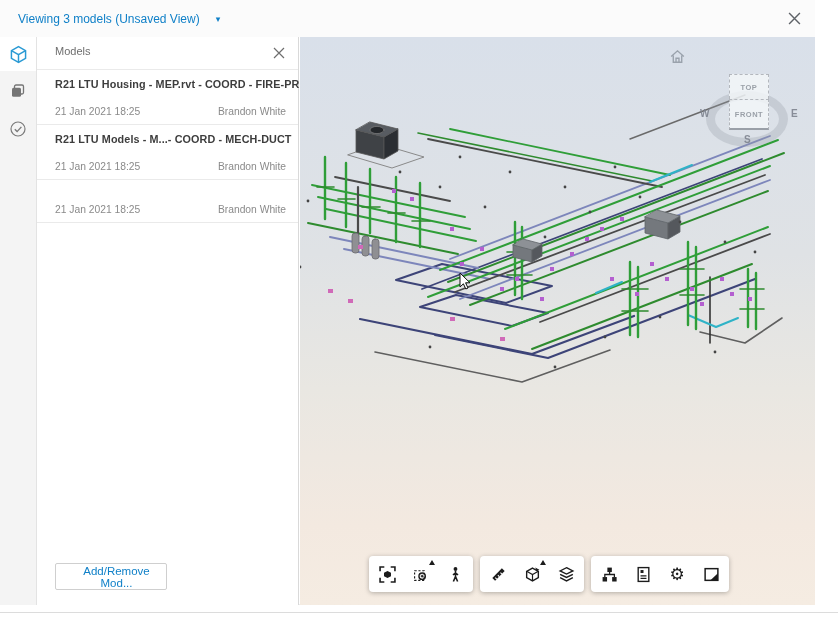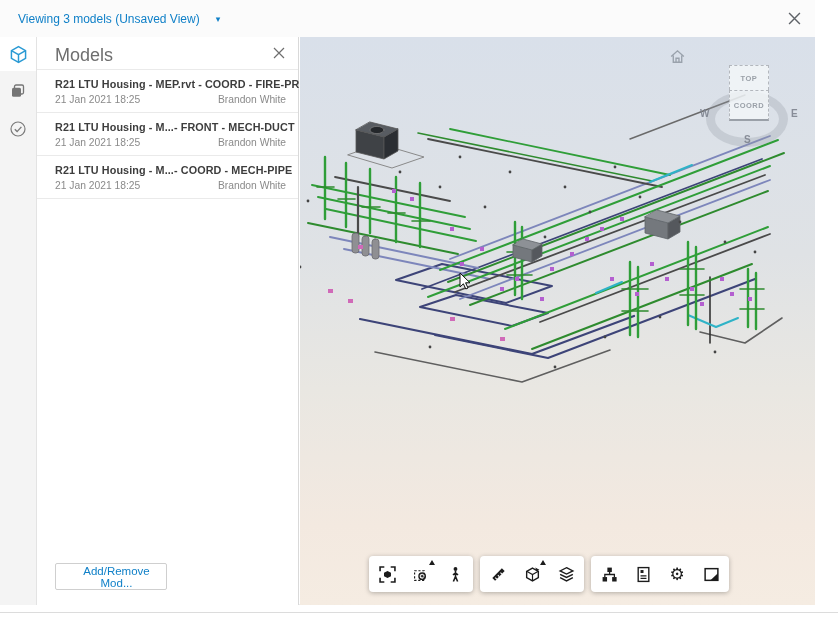--- a/index.html
+++ b/index.html
@@ -21,49 +21,49 @@
   .rail { position:absolute; left:0; top:37px; width:37px; height:568px; background:#f4f4f4;
           border-right:1px solid #e3e3e3; }
   .rail-tab { position:absolute; left:0; width:36px; height:34px; display:flex; align-items:center;
               justify-content:center; cursor:pointer; }
   .rail-tab.active { background:#ffffff; }
 
   
   .panel { position:absolute; left:37px; top:37px; width:262px; height:568px; background:#fff;
            border-right:1px solid #d9d9d9; }
   .panel-header { position:relative; height:32px; }
-  .panel-title { position:absolute; left:18px; top:8px; font-size:18px; color:#6e6e6e; }
+  .panel-title { position:absolute; left:18px; top:8px; font-size:11px; color:#6e6e6e; }
   .panel-close { position:absolute; right:10px; top:7px; width:18px; height:18px; display:flex;
                  align-items:center; justify-content:center; cursor:pointer; }
   .model-list { border-top:1px solid #eaeaea; }
   .model-item { padding:8px 12px 7px 18px; border-bottom:1px solid #eaeaea; cursor:pointer; }
   .model-item .m-title { font-size:10.8px; font-weight:700; color:#3d3d3d; letter-spacing:.1px;
                          white-space:nowrap; }
-  .model-item .m-meta { display:flex; justify-content:space-between; margin-top:4px;
+  .model-item .m-meta { display:flex; justify-content:space-between; margin-top:16px;
                         font-size:10.3px; color:#8a8a8a; }
   .panel-footer { position:absolute; left:18px; right:18px; bottom:15px; display:flex; gap:10px; }
   .btn { height:27px; font-size:11.5px; border-radius:2px; display:flex; align-items:center;
          justify-content:center; cursor:pointer; font-family:inherit; }
   .btn-outline { width:112px; background:#fff; border:1px solid #cfcfcf; color:#1080c8;padding-left:11px; }
   .btn-primary { width:104px; background:#0e87ca; border:1px solid #0e87ca; color:#fff; }
 
   
   .canvas { position:absolute; left:300px; top:37px; width:515px; height:568px; overflow:hidden;
             background:linear-gradient(180deg,#d9e0ea 0%,#dfe2e5 38%,#e9e7e2 62%,#f3e9e0 86%,#f5ece2 100%); }
   .model-svg { position:absolute; left:0; top:0; }
 
   .home-btn { position:absolute; left:368px; top:10px; width:20px; height:20px; cursor:pointer; }
 
   
   .viewcube { position:absolute; left:392px; top:24px; width:118px; height:95px; }
   .vc-ring { position:absolute; left:14px; top:30px; width:82px; height:56px; border-radius:50%;
              border:9px solid rgba(150,155,165,.30); }
   .vc-letter { position:absolute; font-size:10px; font-weight:700; color:rgba(125,131,142,.9); }
   .vc-w { left:8px; top:47px; } .vc-e { left:99px; top:47px; } .vc-s { left:52px; top:73px; }
-  .vc-cube { position:absolute; left:37px; top:4px; width:24px; cursor:pointer;text-align:center; }
+  .vc-cube { position:absolute; left:37px; top:13px; width:24px; cursor:pointer;text-align:center; }
   .vc-face { width:40px; background:rgba(243,246,249,.82); border:1px dashed #b3b7bd;
              display:flex; align-items:center; justify-content:center; font-size:7.5px;
              color:#9aa0a8; letter-spacing:.5px; font-weight:700; }
   .vc-top { height:25px; border-bottom:none; }
   .vc-front { height:31px; border-bottom:2px solid #9aa0a8; }
 
   
   .toolbar { position:absolute; left:69px; bottom:13px; display:flex; gap:7px; }
   .tgroup { background:#fff; border-radius:4px; box-shadow:0 1px 5px rgba(0,0,0,.28);
             display:flex; align-items:center; height:36px; padding:0 1px; }
@@ -123,28 +123,27 @@
     </div>
     <div class="model-list">
       <div class="model-item">
         <div class="m-title">R21 LTU Housing - MEP.rvt - COORD - FIRE-PRO</div>
         <div class="m-meta">
           <span>21 Jan 2021 18:25</span>
           <span>Brandon White</span>
         </div>
       </div>
       <div class="model-item">
-        <div class="m-title">R21 LTU Housing - M...- FRONT - MECH-DUCT</div>
+        <div class="m-title">R21 LTU Models - M...- COORD - MECH-DUCT</div>
         <div class="m-meta">
           <span>21 Jan 2021 18:25</span>
           <span>Brandon White</span>
         </div>
       </div>
       <div class="model-item">
-        <div class="m-title">R21 LTU Housing - M...- COORD - MECH-PIPE</div>
         <div class="m-meta">
           <span>21 Jan 2021 18:25</span>
           <span>Brandon White</span>
         </div>
       </div>
     </div>
     <div class="panel-footer">
       <button class="btn btn-outline">Add/Remove Mod...</button>
     </div>
   </div>
@@ -316,21 +315,21 @@
       </svg>
     </div>
 
     <div class="viewcube">
       <div class="vc-ring"></div>
       <span class="vc-letter vc-w">W</span>
       <span class="vc-letter vc-e">E</span>
       <span class="vc-letter vc-s">S</span>
       <div class="vc-cube">
         <div class="vc-face vc-top">TOP</div>
-        <div class="vc-face vc-front">COORD</div>
+        <div class="vc-face vc-front">FRONT</div>
       </div>
     </div>
 
     <div class="toolbar">
       <div class="tgroup">
         <div class="tbtn">
           <svg width="17" height="17" viewBox="0 0 16 16">
             <path d="M1,5 V1 H5 M11,1 H15 V5 M15,11 V15 H11 M5,15 H1 V11" fill="none" stroke="#1c1c1c" stroke-width="1.5"></path>
             <path d="M8,4.6 L11.3,6.4 V9.6 L8,11.4 L4.7,9.6 V6.4 Z" fill="#1c1c1c"></path>
           </svg>

